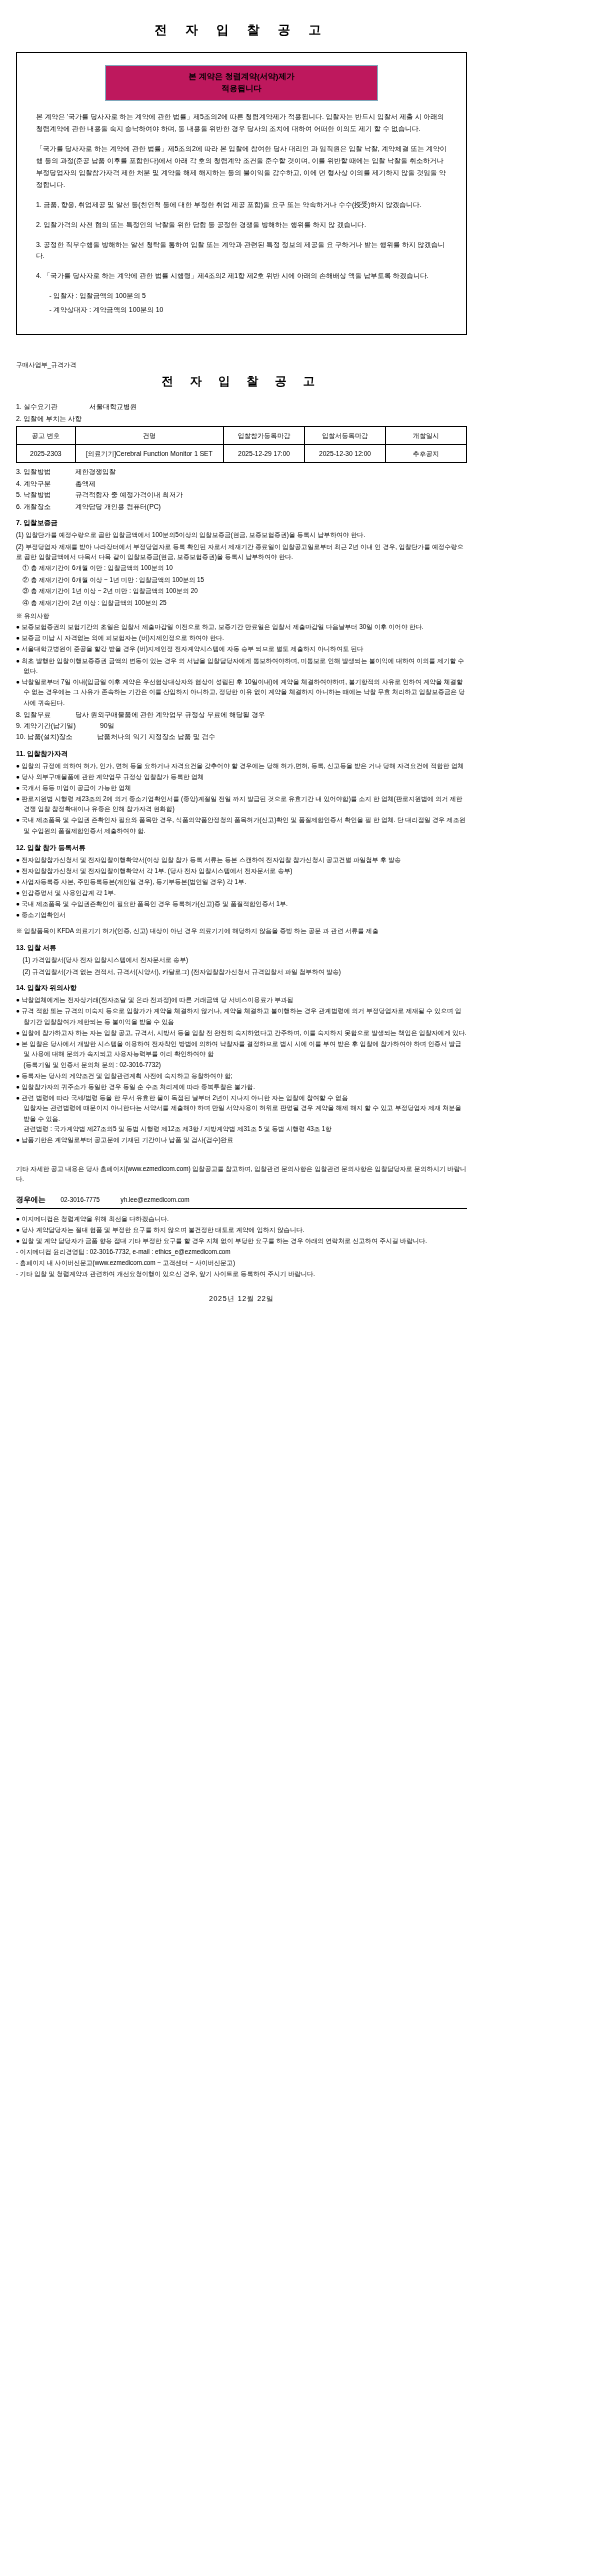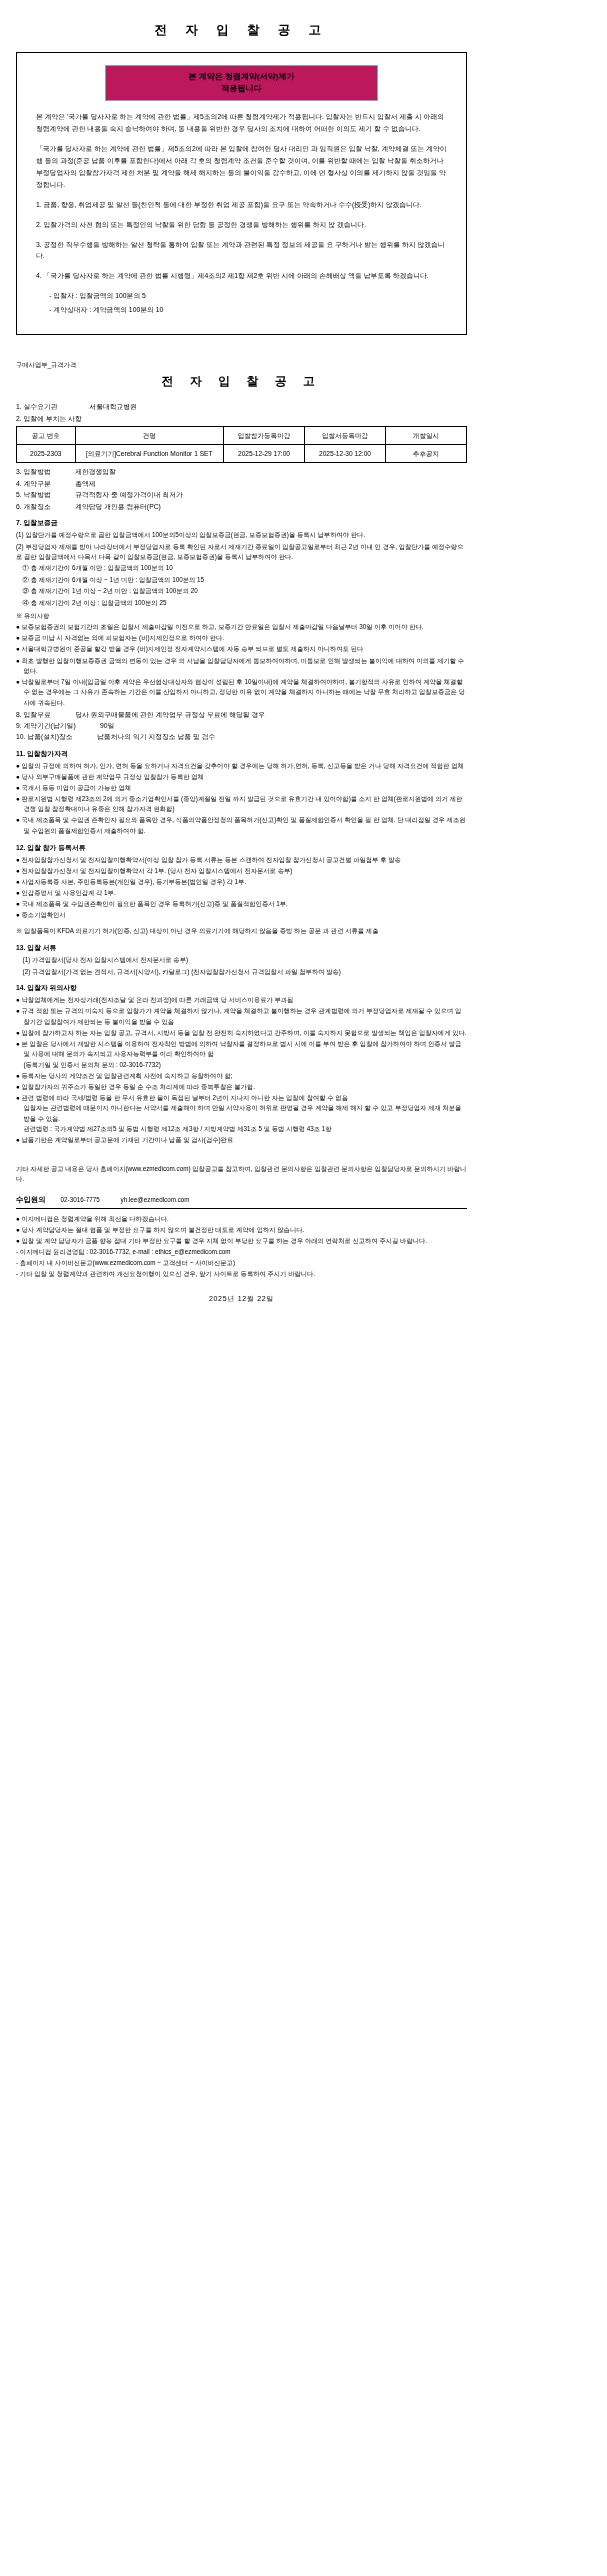--- a/index.html
+++ b/index.html
@@ -308,21 +308,21 @@
 입찰자는 관련법령에 때문이지 아니한다는 서약서를 제출해야 하며 만일 서약사용이 허위로 판명될 경우 계약을 해제  해지 할 수 있고 부정당업자 제재 처분을 받을 수 있음.
 관련법령 : 국가계약법 제27조의5 및 동법 시행령 제12조 제3항 / 지방계약법 제31조 5 및 동법 시행령 43조 1항</li>
         <li class="bullet-dot">납품기한은 계약일로부터 공고문에 기재된 기간이나 납품 및 검사(검수)완료</li>
       </ul>
     </div>
   </div>
 
   <div class="footer-wrap">
     <div class="footer-note">기타 자세한 공고 내용은 당사 홈페이지(www.ezmedicom.com) 입찰공고를 참고하며, 입찰관련 문의사항은 입찰관련 문의사항은 입찰담당자로 문의하시기 바랍니다.</div>
     <div>
-      <span class="footer-title">수입원의</span>
+      <span class="footer-title">경우에는</span>
       <span class="footer-contact">
         <span>02-3016-7775</span>
         <span>yh.lee@ezmedicom.com</span>
       </span>
     </div>
     <hr class="hr">
     <ul class="plain">
       <li class="bullet-dot tiny">이지메디컴은 청렴계약을 위해 최선을 다하겠습니다.</li>
       <li class="bullet-dot tiny">당사 계약담당자는 절대 협품 및 부정한 요구를 하지 않으며 불건정한 태도로 계약에 임하지 않습니다.</li>
       <li class="bullet-dot tiny">입찰 및 계약 담당자가 금품  향응  접대  기타 부정한 요구를 할 경우 지체 없이 부당한 요구를 하는 경우 아래의 연락처로 신고하여 주시길 바랍니다.</li>

